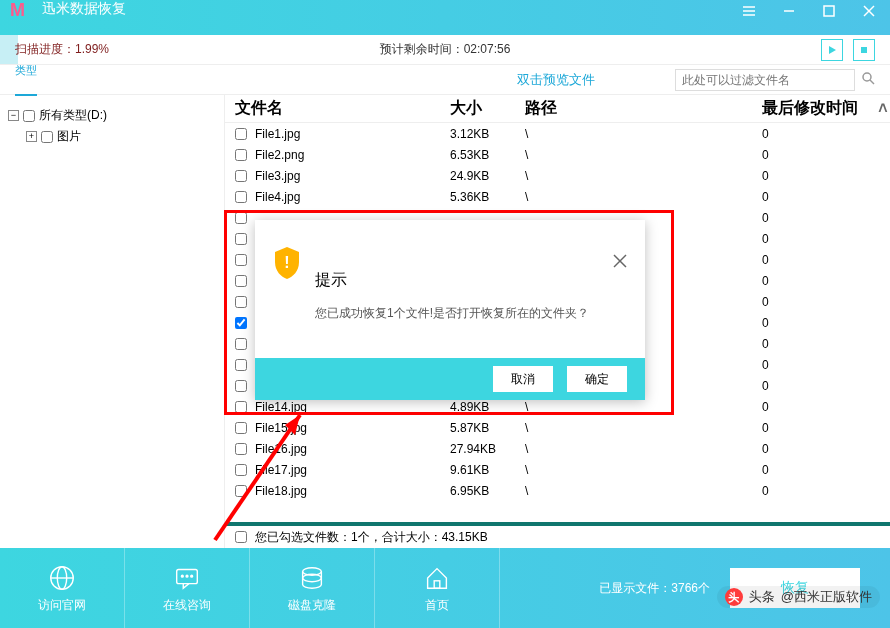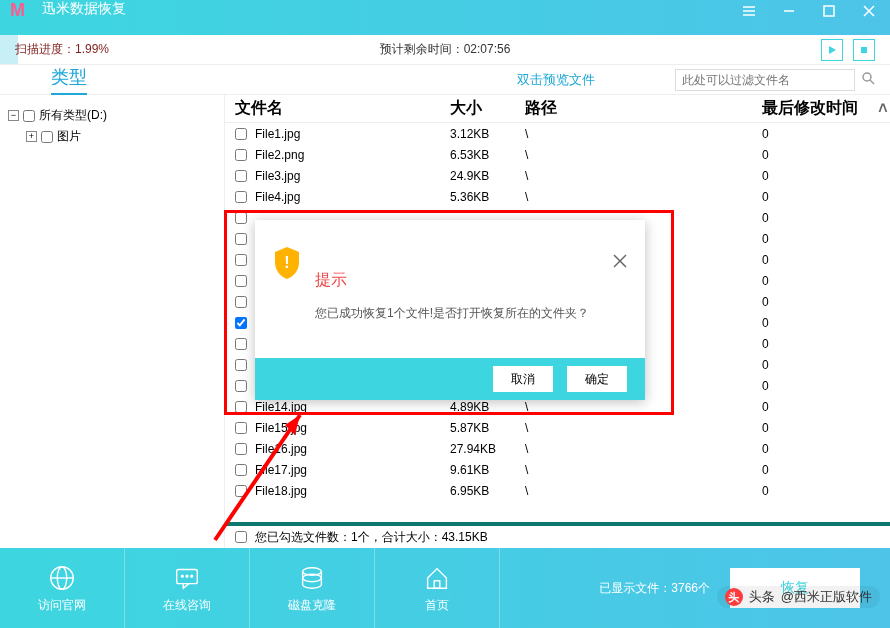--- a/index.html
+++ b/index.html
@@ -14,21 +14,21 @@
 .win-btn svg { width: 16px; height: 16px; }
 
 .progress-row { height: 30px; background: #fff; display: flex; align-items: center; padding: 0 15px; border-bottom: 1px solid #eee; position: relative; }
 .progress-bar { position: absolute; left: 0; top: 0; height: 100%; background: #c7eff5; width: 1.99%; }
 .scan-label { color: #7f1d1d; font-size: 12px; z-index: 1; }
 .countdown { position: absolute; left: 50%; transform: translateX(-50%); font-size: 12px; color: #333; z-index: 1; }
 .prog-ctrls { position: absolute; right: 15px; display: flex; gap: 10px; z-index: 1; }
 .prog-btn { width: 22px; height: 22px; border: 1px solid #3dd6e0; display: flex; align-items: center; justify-content: center; cursor: pointer; }
 
 .toolbar-row { height: 30px; background: #fff; display: flex; align-items: center; padding: 0 15px; border-bottom: 1px solid #eee; }
-.type-tab { color: #1da8d8; font-size: 18px; border-bottom: 2px solid #1da8d8; padding-bottom: 4px; margin-left: 36px; }
+.type-tab { color: #1da8d8; font-size: 11px; border-bottom: 2px solid #1da8d8; padding-bottom: 16px; }
 .preview-hint { margin-left: auto; margin-right: 80px; color: #1da8d8; font-size: 13px; }
 .search-box { width: 180px; height: 22px; border: 1px solid #ddd; padding: 0 6px; font-size: 12px; }
 .search-icon { margin-left: 6px; color: #999; cursor: pointer; }
 
 .main { display: flex; height: 453px; background: #fff; }
 .sidebar { width: 225px; border-right: 1px solid #eee; padding: 10px 8px; font-size: 12px; }
 .tree-row { display: flex; align-items: center; gap: 4px; padding: 2px 0; cursor: pointer; }
 .tree-toggle { width: 11px; height: 11px; border: 1px solid #888; font-size: 9px; display: flex; align-items: center; justify-content: center; line-height: 1; }
 .tree-cb { width: 12px; height: 12px; }
 .tree-indent { padding-left: 18px; }
@@ -54,21 +54,21 @@
 .footer-right { margin-left: auto; display: flex; align-items: center; gap: 20px; padding-right: 30px; }
 .shown-count { color: #fff; font-size: 12px; }
 .recover-btn { width: 130px; height: 40px; background: #fff; color: #3dd6e0; font-size: 14px; display: flex; align-items: center; justify-content: center; cursor: pointer; text-align: center; }
 
 .red-box { position: absolute; left: 224px; top: 210px; width: 450px; height: 205px; border: 3px solid #ff0000; pointer-events: none; z-index: 15; }
 .red-arrow { position: absolute; left: 205px; top: 400px; width: 115px; height: 145px; z-index: 14; pointer-events: none; }
 
 .dialog { position: absolute; left: 255px; top: 220px; width: 390px; height: 180px; background: #fff; box-shadow: 0 2px 12px rgba(0,0,0,0.25); z-index: 20; display: flex; flex-direction: column; }
 .dialog-head { display: flex; align-items: center; padding: 14px 16px 8px; gap: 12px; }
 .shield { width: 32px; height: 36px; }
-.dialog-title { font-size: 16px; color: #ef4444; flex: 1; margin-top: 36px; }
+.dialog-title { font-size: 16px; color: #000000; flex: 1; margin-top: 36px; }
 .dialog-close { cursor: pointer; }
 .dialog-msg { padding: 6px 18px 16px 60px; font-size: 12px; color: #555; flex: 1; }
 .dialog-foot { height: 42px; background: #3dd6e0; display: flex; justify-content: flex-end; align-items: center; gap: 14px; padding-right: 18px; }
 .dlg-btn { width: 60px; height: 26px; background: #fff; font-size: 12px; display: flex; align-items: center; justify-content: center; cursor: pointer; }
 
 .watermark { position: absolute; right: 10px; bottom: 20px; z-index: 30; display: flex; align-items: center; gap: 6px; background: rgba(0,0,0,0.05); padding: 2px 8px; border-radius: 12px; font-size: 13px; color: #333; }
 .wm-ico { width: 18px; height: 18px; background: #ff3b3b; border-radius: 50%; color: #fff; font-size: 11px; display: flex; align-items: center; justify-content: center; font-weight: bold; }
 </style>
 </head>
 <body>

